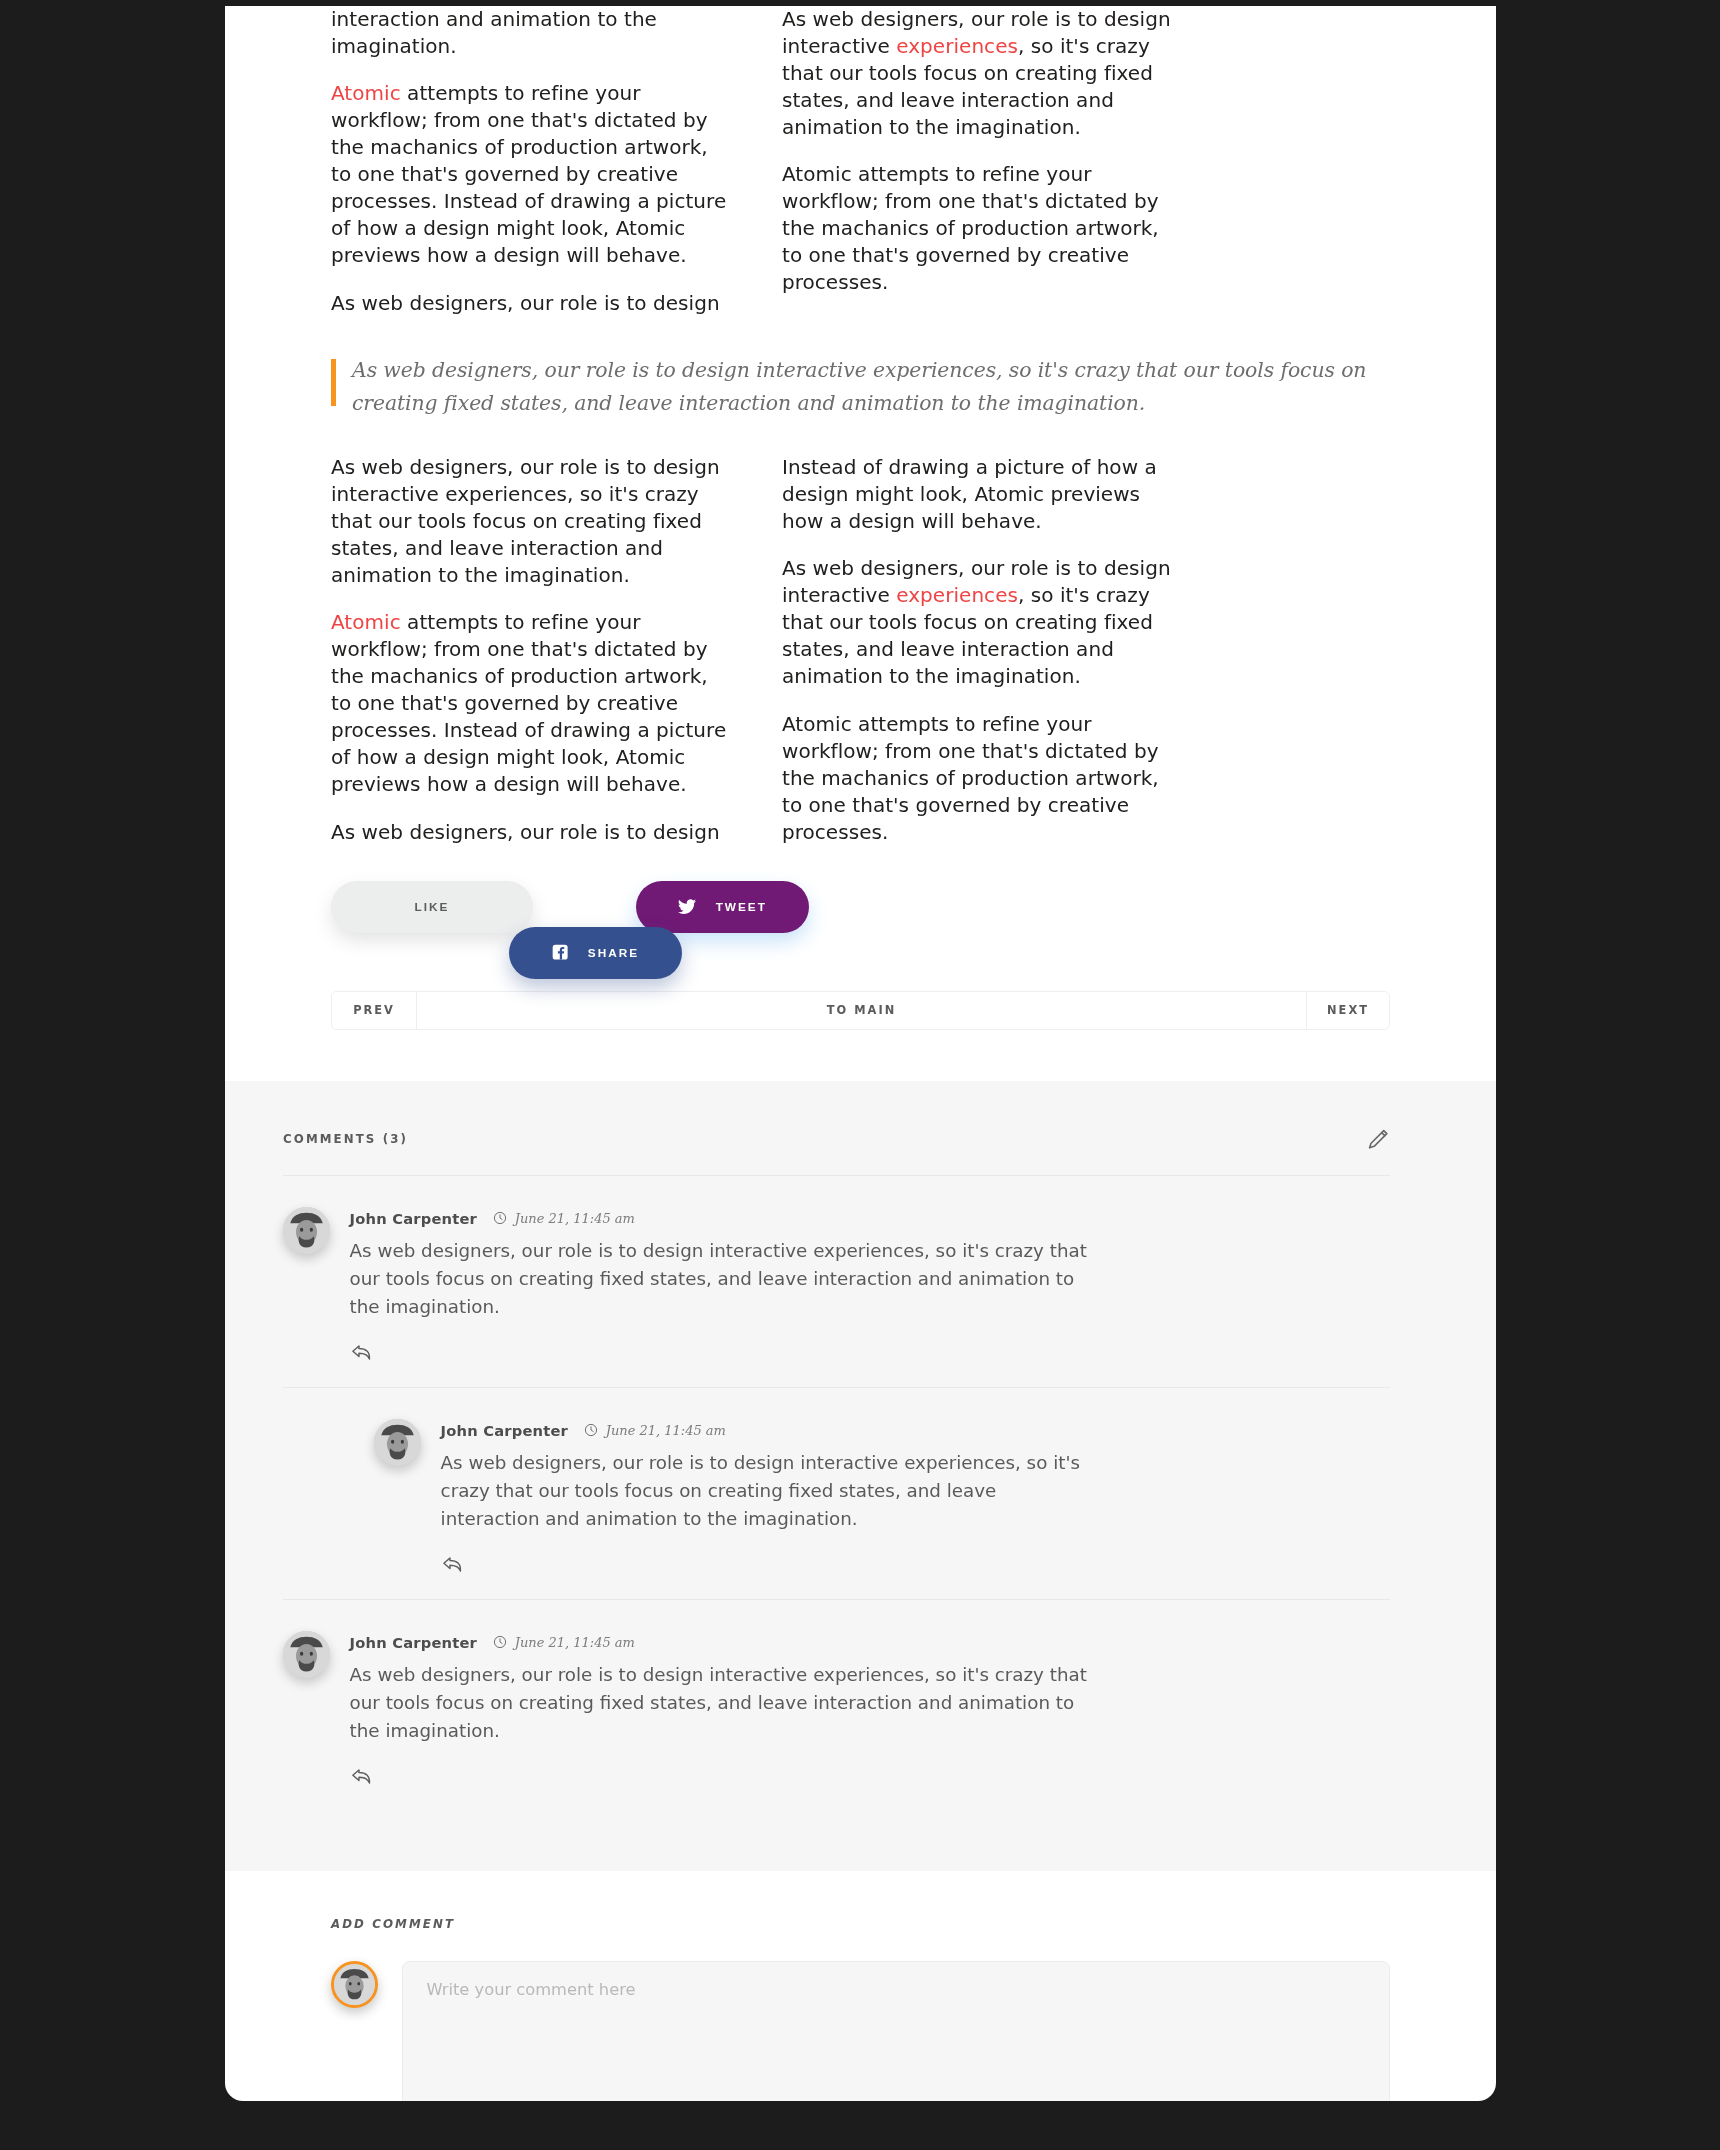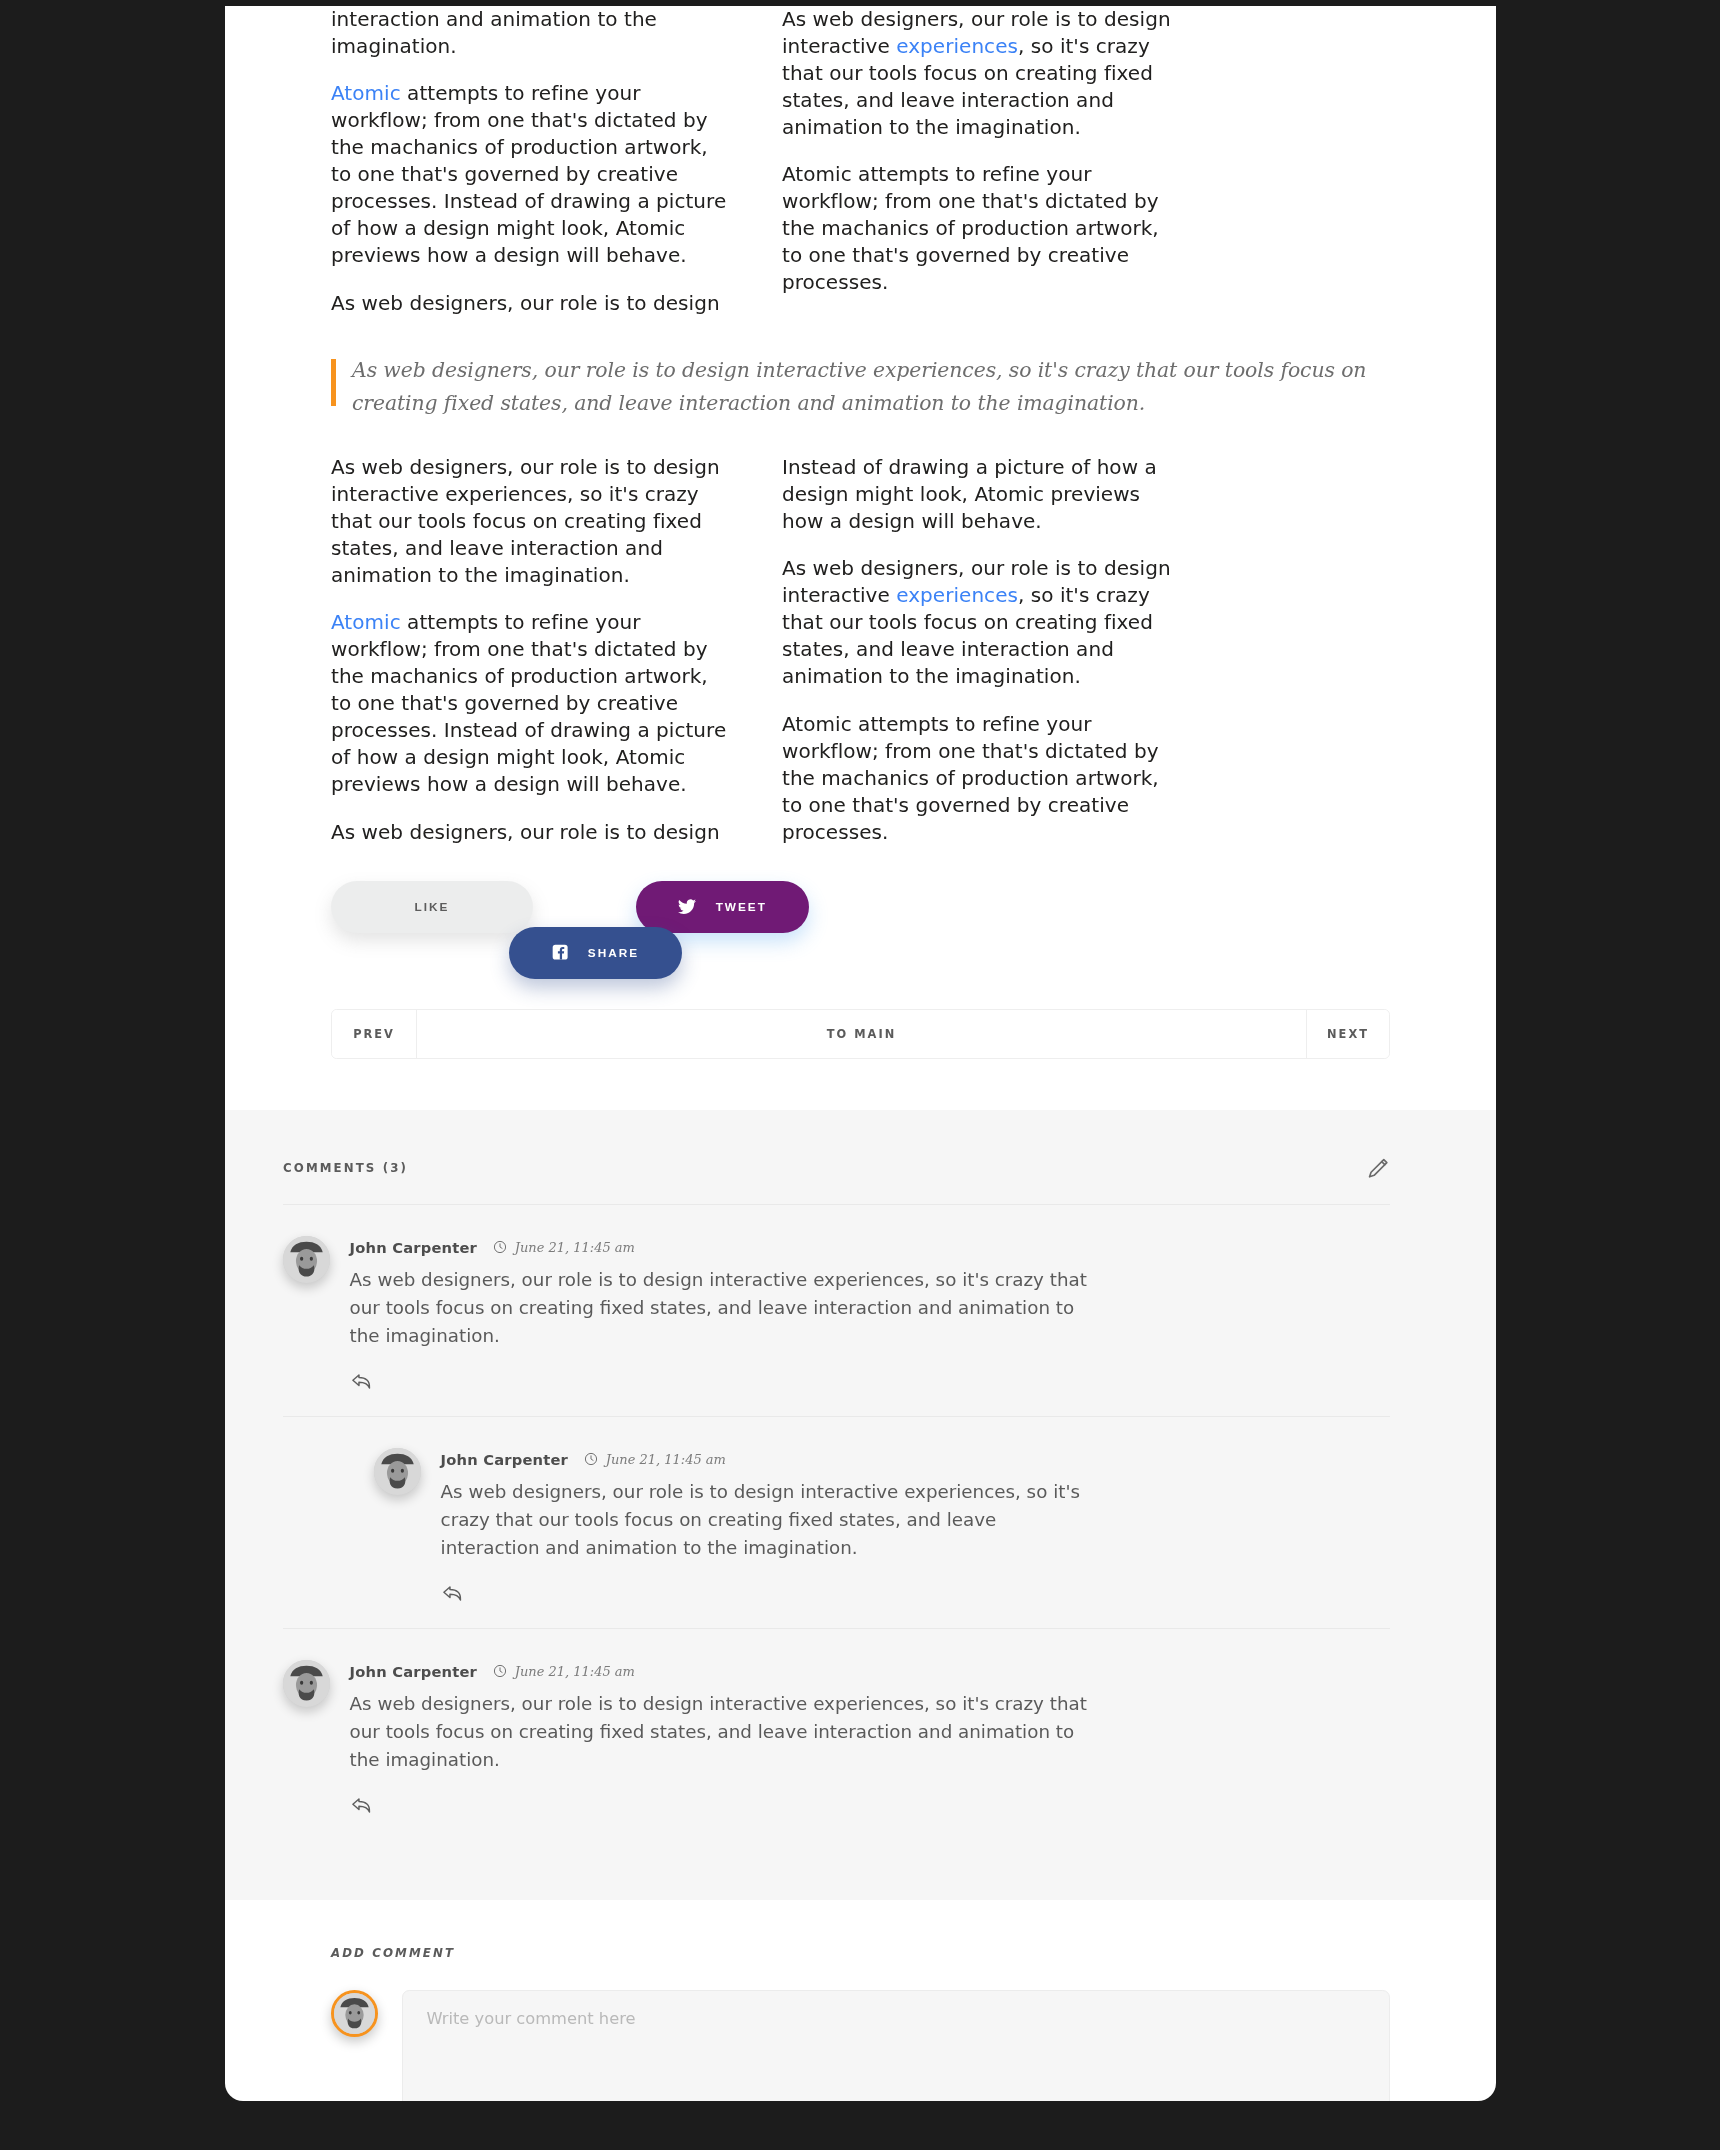--- a/index.html
+++ b/index.html
@@ -38,21 +38,21 @@
   p.body {
     font-size: 20px;
     line-height: 27px;
     color: #21201f;
     margin-bottom: 20.4px;
     letter-spacing: 0.04px;
   }
   p.body:last-child { margin-bottom: 0; }
 
   a.hl {
-    color: #3b82f6;
+    color: #ef4444;
     text-decoration: none;
   }
 
   
   .quote-wrap {
     margin: 37px 0 34px 0;
     padding-left: 21px;
     position: relative;
   }
   .quote-wrap::before {
@@ -140,25 +140,25 @@
     z-index: 2;
   }
   .sbtn .ico {
     display: inline-flex;
     margin-right: 19.6px;
     align-items: center;
   }
 
   
   .pager {
-    margin-top: 61px;
+    margin-top: 43px;
     display: flex;
     border: 1.1px solid #eeeeee;
     border-radius: 5.7px;
-    height: 50px;
+    height: 39px;
     overflow: hidden;
     gap: 36px;
   }
   .pager-cell {
     display: flex;
     align-items: center;
     justify-content: center;
     font-size: 11.4px;
     font-weight: bold;
     letter-spacing: 2px;

